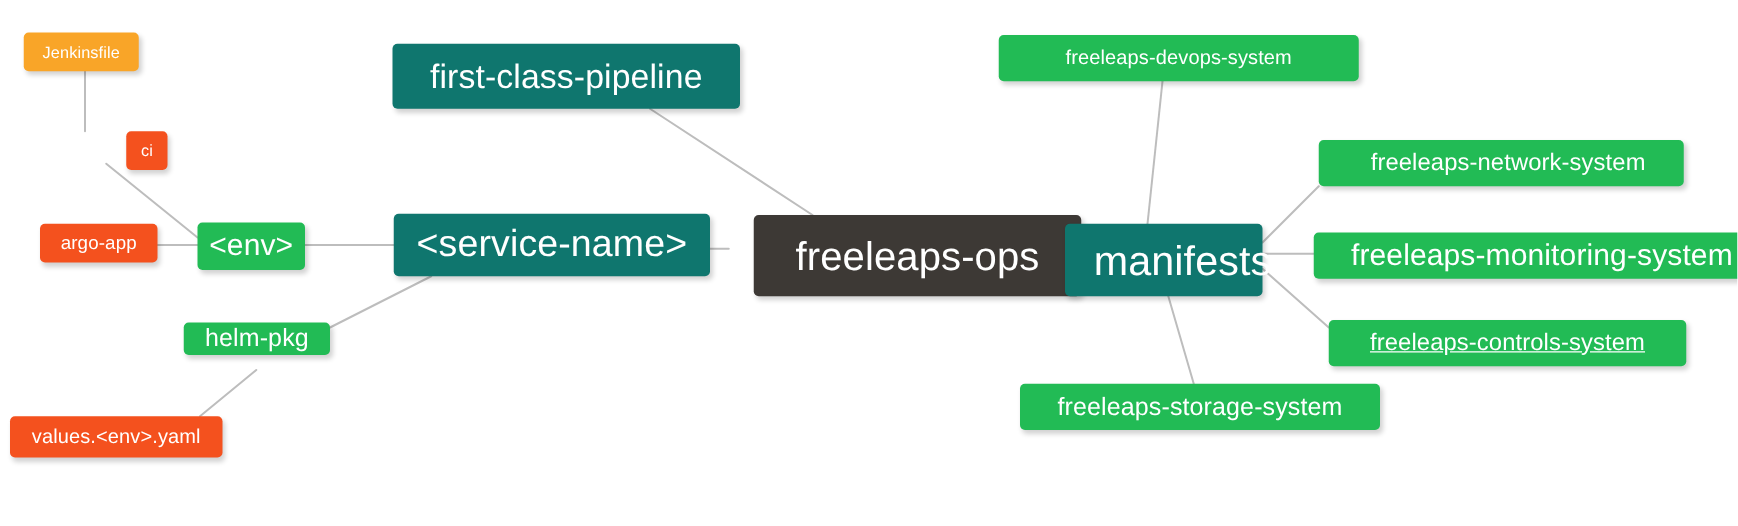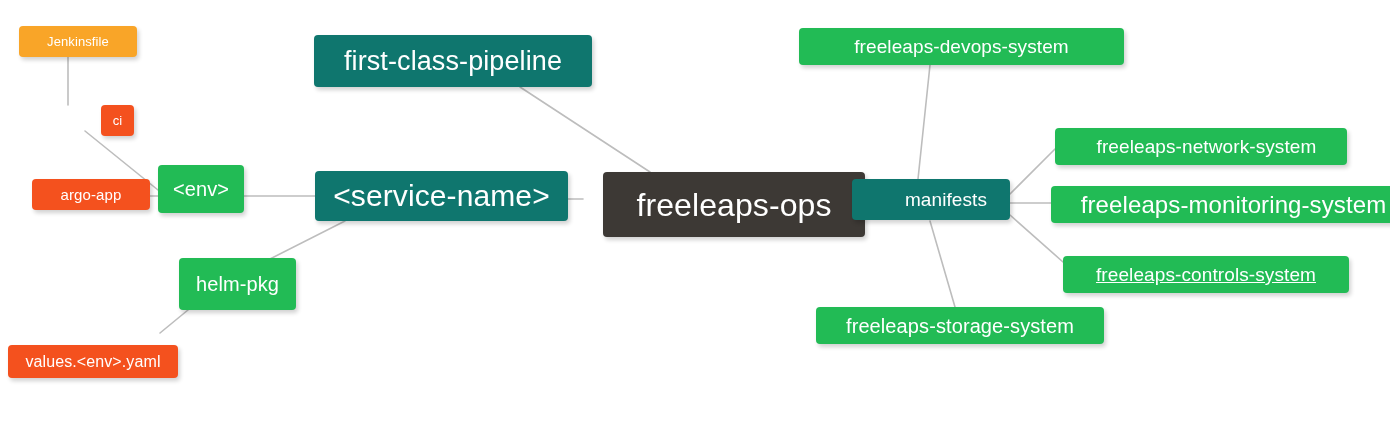--- a/index.html
+++ b/index.html
@@ -60,29 +60,29 @@
       <line x1="568" y1="199" x2="583" y2="199" stroke="#bdbdbd" stroke-width="1.6" stroke-linecap="round"></line>
       <line x1="520" y1="87" x2="650" y2="172" stroke="#bdbdbd" stroke-width="1.6" stroke-linecap="round"></line>
       <line x1="845" y1="201" x2="852" y2="201" stroke="#bdbdbd" stroke-width="1.6" stroke-linecap="round"></line>
       <line x1="930" y1="65" x2="918" y2="179" stroke="#bdbdbd" stroke-width="1.6" stroke-linecap="round"></line>
       <line x1="1055" y1="149" x2="1010" y2="194" stroke="#bdbdbd" stroke-width="1.6" stroke-linecap="round"></line>
       <line x1="1051" y1="203" x2="1010" y2="203" stroke="#bdbdbd" stroke-width="1.6" stroke-linecap="round"></line>
       <line x1="1063" y1="262" x2="1010" y2="215" stroke="#bdbdbd" stroke-width="1.6" stroke-linecap="round"></line>
       <line x1="955" y1="307" x2="930" y2="221" stroke="#bdbdbd" stroke-width="1.6" stroke-linecap="round"></line>
     </svg>
   <div id="node-layer">
-      <div class="node n-orange" style="left: 19px; top: 26px; width: 118px; height: 31px; font-size: 13px;">Jenkinsfile</div>
+      <div class="node n-orange" style="left: 19px; top: 26px; width: 92px; height: 31px; font-size: 13px;">Jenkinsfile</div>
       <div class="node n-red" style="left: 53px; top: 105px; width: 33px; height: 31px; font-size: 13px; margin-left: 48px;">ci</div>
-      <div class="node n-red" style="left: 32px; top: 179px; width: 118px; height: 31px; font-size: 15px;">argo-app</div>
-      <div class="node n-green" style="left: 158px; top: 165px; width: 86px; height: 48px; font-size: 20px;">&lt;env&gt;</div>
-      <div class="node n-green" style="left: 147px; top: 258px; width: 117px; height: 52px; font-size: 20px; margin-left: 32px;">helm-pkg</div>
-      <div class="node n-red" style="left: 8px; top: 333px; width: 170px; height: 33px; font-size: 16px; margin-top: 12px;">values.&lt;env&gt;.yaml</div>
+      <div class="node n-red" style="left: 32px; top: 179px; width: 94px; height: 31px; font-size: 15px;">argo-app</div>
+      <div class="node n-green" style="left: 158px; top: 178px; width: 86px; height: 38px; font-size: 24px;">&lt;env&gt;</div>
+      <div class="node n-green" style="left: 147px; top: 258px; width: 117px; height: 26px; font-size: 20px;">helm-pkg</div>
+      <div class="node n-red" style="left: 8px; top: 333px; width: 170px; height: 33px; font-size: 16px;">values.&lt;env&gt;.yaml</div>
       <div class="node n-blue" style="left: 314px; top: 35px; width: 278px; height: 52px; font-size: 27px;">first-class-pipeline</div>
       <div class="node n-blue" style="left: 315px; top: 171px; width: 253px; height: 50px; font-size: 30px;">&lt;service-name&gt;</div>
       <div class="node n-dark" style="left: 583px; top: 172px; width: 262px; height: 65px; font-size: 32px; margin-left: 20px;">freeleaps-ops</div>
-      <div class="node n-blue" style="left: 852px; top: 179px; width: 158px; height: 41px; font-size: 19px; padding-left: 39px;">manifests</div>
-      <div class="node n-green" style="left: 799px; top: 28px; width: 325px; height: 37px; font-size: 19px;">freeleaps-devops-system</div>
-      <div class="node n-green" style="left: 1055px; top: 128px; width: 292px; height: 37px; font-size: 19px; padding-left: 20px;">freeleaps-network-system</div>
+      <div class="node n-blue" style="left: 852px; top: 179px; width: 158px; height: 58px; font-size: 33px; padding-left: 39px;">manifests</div>
+      <div class="node n-green" style="left: 799px; top: 28px; width: 288px; height: 37px; font-size: 16px;">freeleaps-devops-system</div>
+      <div class="node n-green" style="left: 1055px; top: 112px; width: 292px; height: 37px; font-size: 19px; padding-left: 20px;">freeleaps-network-system</div>
       <div class="node n-green" style="left: 1051px; top: 186px; width: 365px; height: 37px; font-size: 24px;">freeleaps-monitoring-system</div>
       <div class="node n-green" style="left: 1063px; top: 256px; width: 286px; height: 37px; font-size: 19px; text-decoration: underline;">freeleaps-controls-system</div>
       <div class="node n-green" style="left: 816px; top: 307px; width: 288px; height: 37px; font-size: 20px;">freeleaps-storage-system</div>
     </div>
 </div>
 
 </body></html>

